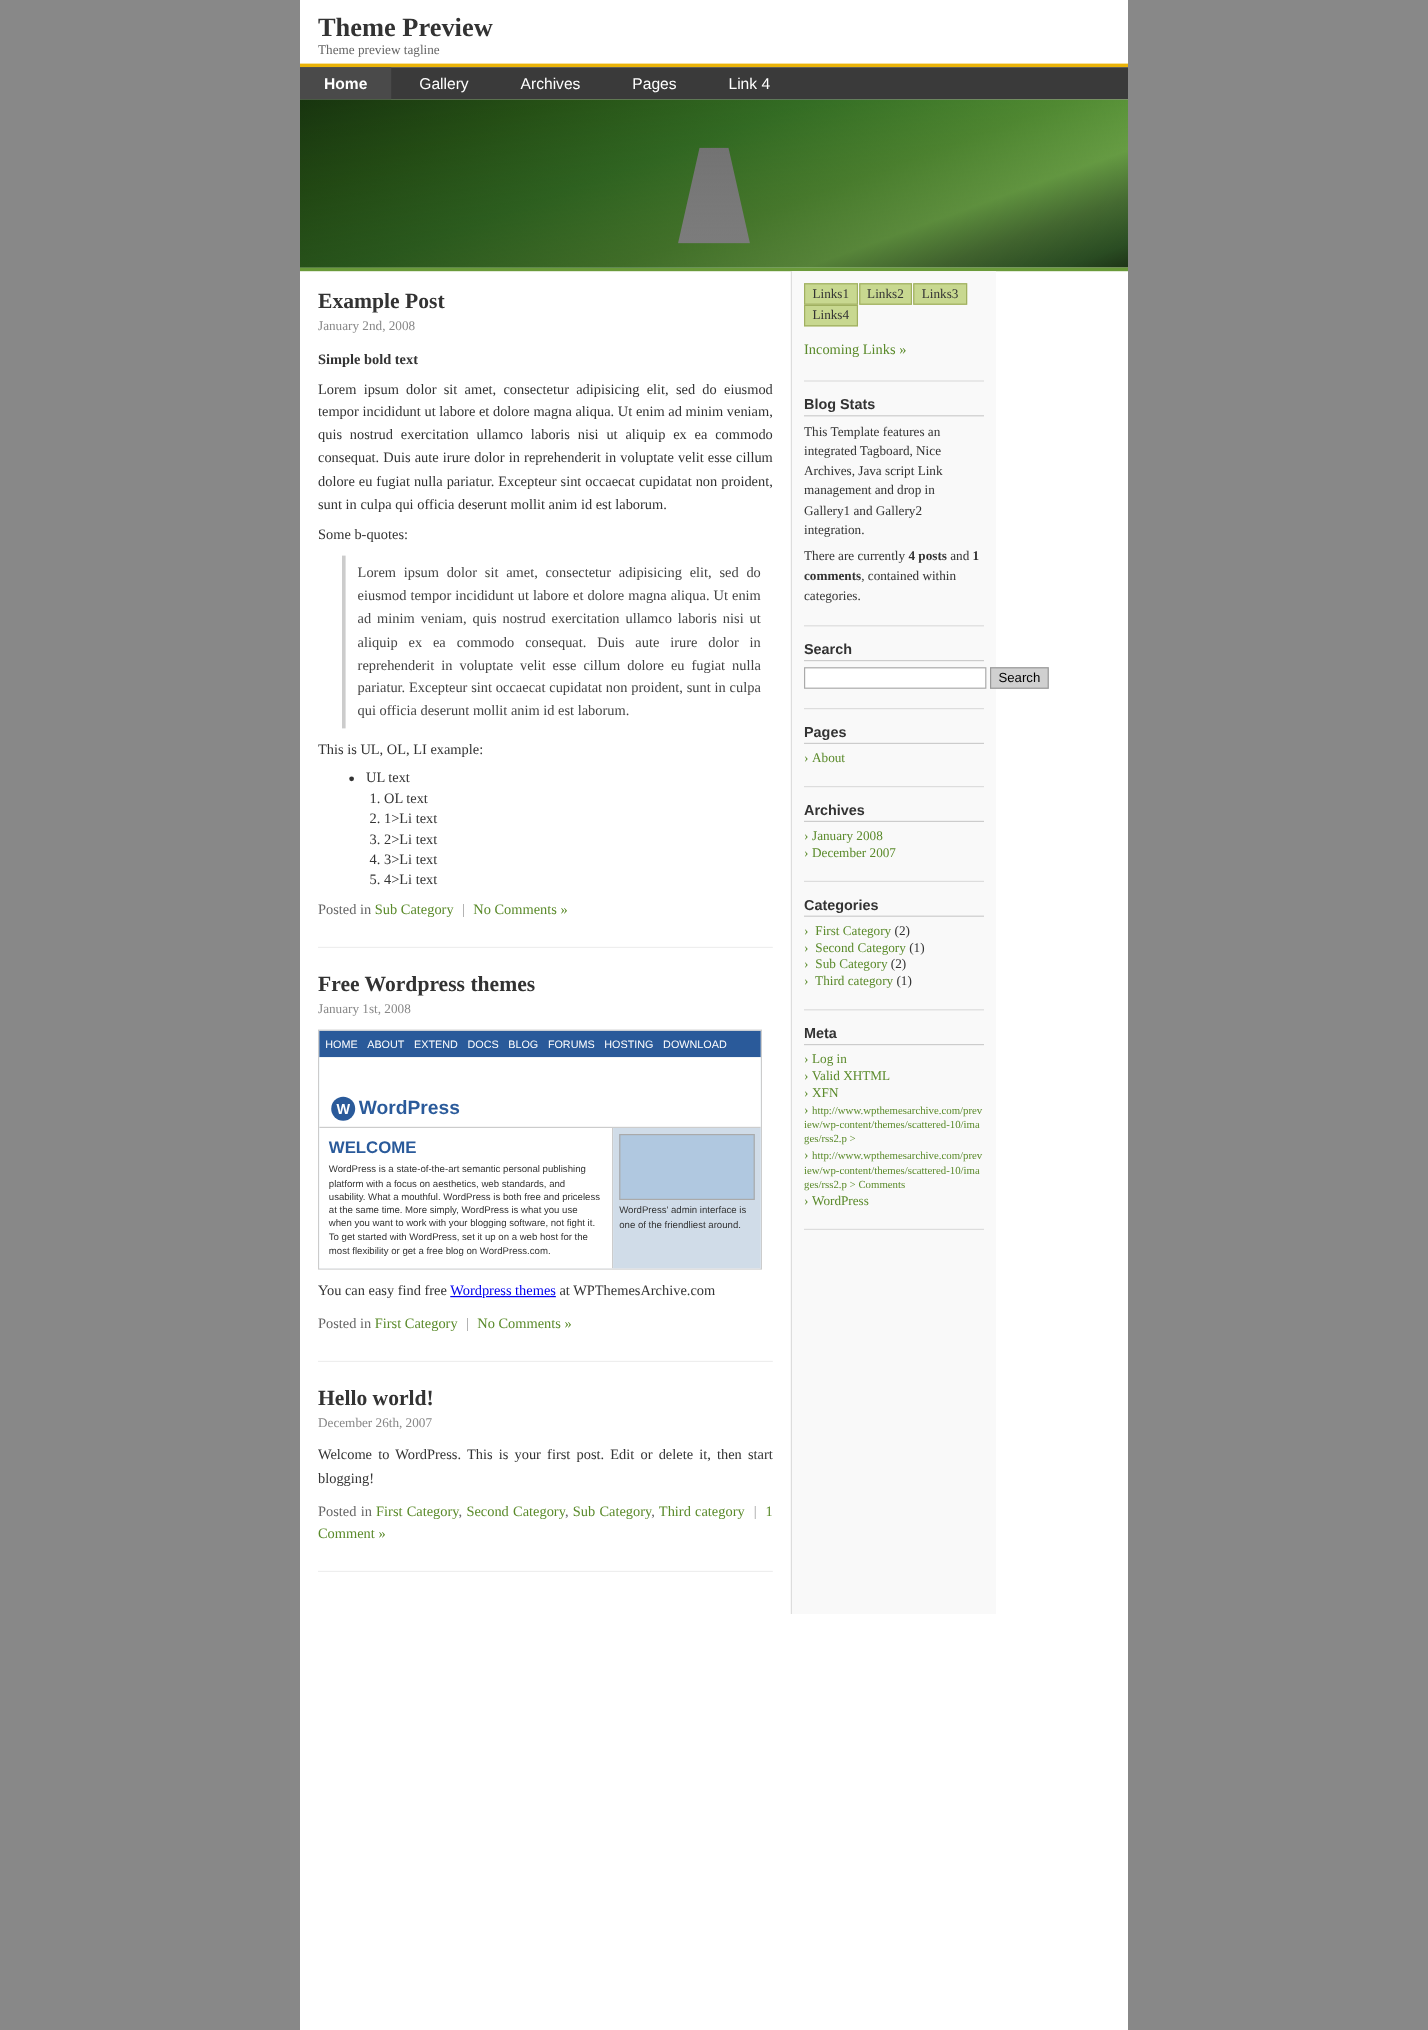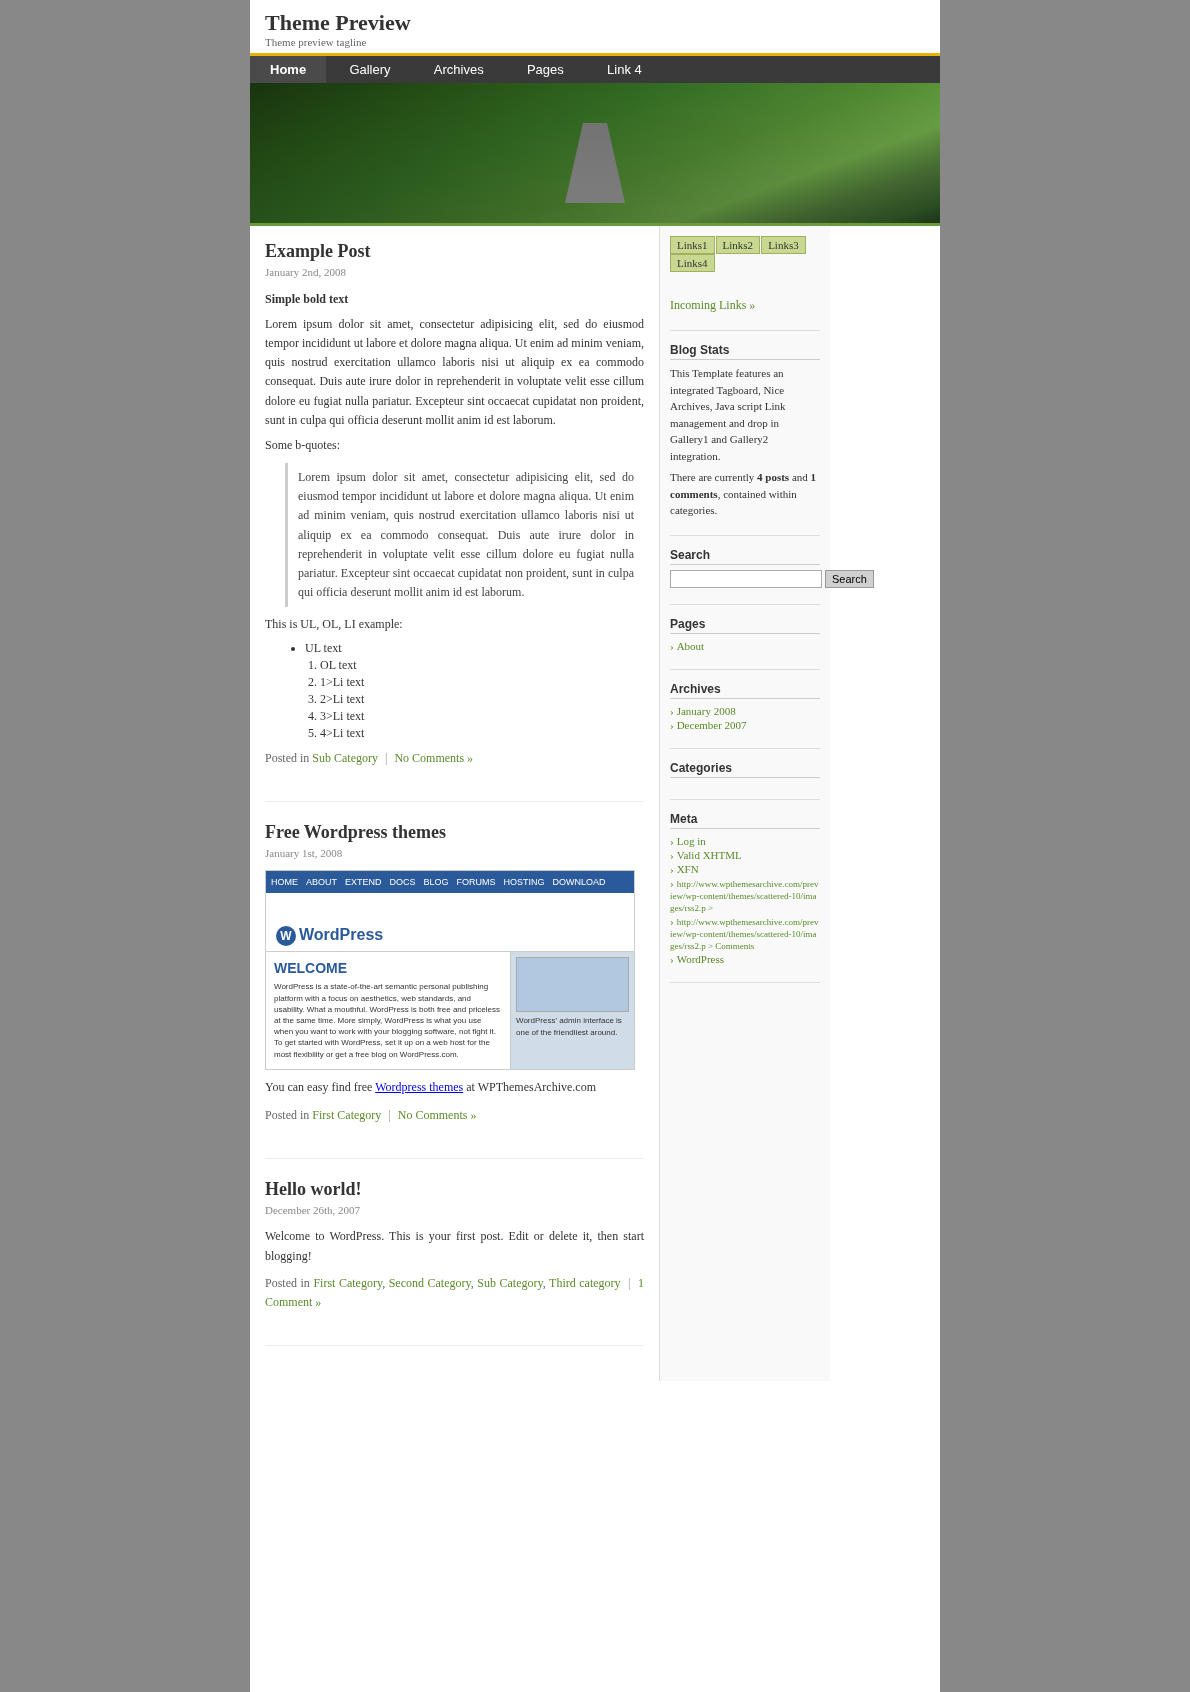--- a/index.html
+++ b/index.html
@@ -81,21 +81,21 @@
     #sidebar {
       width: 170px;
       padding: 10px;
       background: #f9f9f9;
     }
 
     
     .post {
       margin-bottom: 20px;
       border-bottom: 1px solid #eee;
-      padding-bottom: 27px;
+      padding-bottom: 15px;
     }
     .post h2 {
       font-size: 18px;
       font-weight: bold;
       color: #333;
       margin-bottom: 2px;
     }
     .post .post-date {
       font-size: 11px;
       color: #888;
@@ -232,21 +232,21 @@
     .wp-thumb {
       width: 100%;
       height: 55px;
       background: #b0c8e0;
       margin-bottom: 3px;
       border: 1px solid #aaa;
     }
 
     
     .sidebar-links {
-      margin-bottom: 24px;
+      margin-bottom: 10px;
     }
     .sidebar-links a {
       display: inline-block;
       background: #c8d890;
       border: 1px solid #a0b060;
       padding: 2px 6px;
       font-size: 11px;
       color: #333;
       text-decoration: none;
       margin-right: 1px;
@@ -511,20 +511,38 @@
       <div class="sidebar-section">
         <h3>Archives</h3>
         <ul>
           <li><a href="#">January 2008</a></li>
           <li><a href="#">December 2007</a></li>
         </ul>
       </div>
 
       <div class="sidebar-section">
         <h3>Categories</h3>
+        <ul>
+          <li>
+            <a href="#">First Category</a>
+            <span>(2)</span>
+          </li>
+          <li>
+            <a href="#">Second Category</a>
+            <span>(1)</span>
+          </li>
+          <li>
+            <a href="#">Sub Category</a>
+            <span>(2)</span>
+          </li>
+          <li>
+            <a href="#">Third category</a>
+            <span>(1)</span>
+          </li>
+        </ul>
       </div>
 
       <div class="sidebar-section">
         <h3>Meta</h3>
         <ul>
           <li><a href="#">Log in</a></li>
           <li><a href="#">Valid XHTML</a></li>
           <li><a href="#">XFN</a></li>
           <li><a href="#" style="font-size:9px; word-break: break-all;">http://www.wpthemesarchive.com/preview/wp-content/themes/scattered-10/images/rss2.p &gt;</a></li>
           <li><a href="#" style="font-size:9px; word-break: break-all;">http://www.wpthemesarchive.com/preview/wp-content/themes/scattered-10/images/rss2.p &gt; Comments</a></li>

